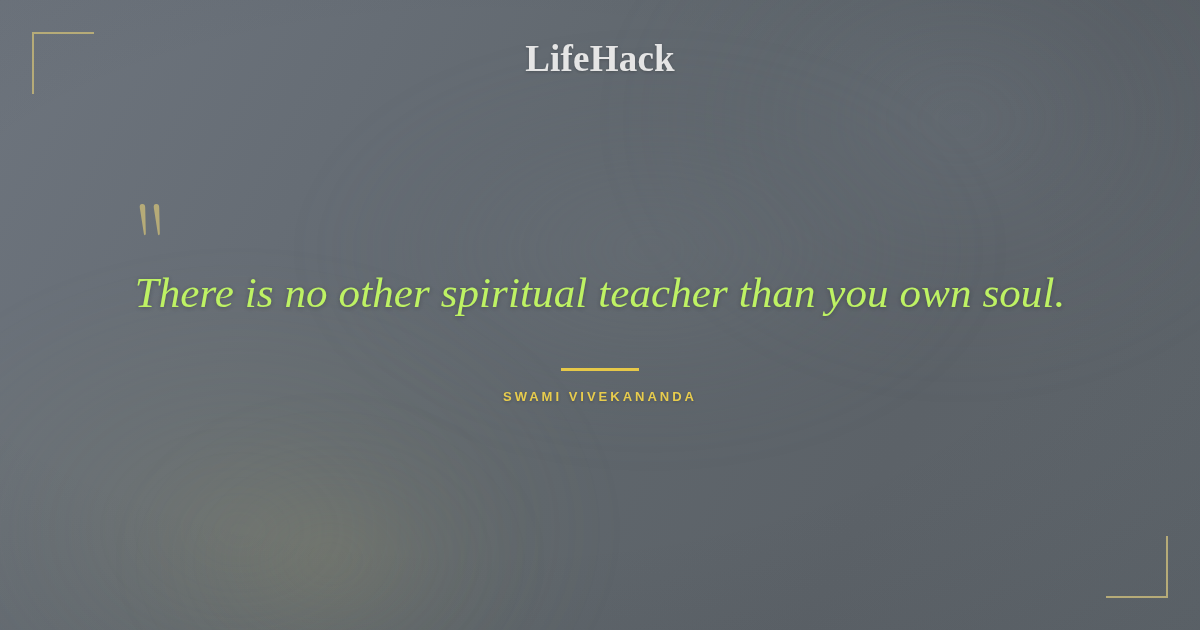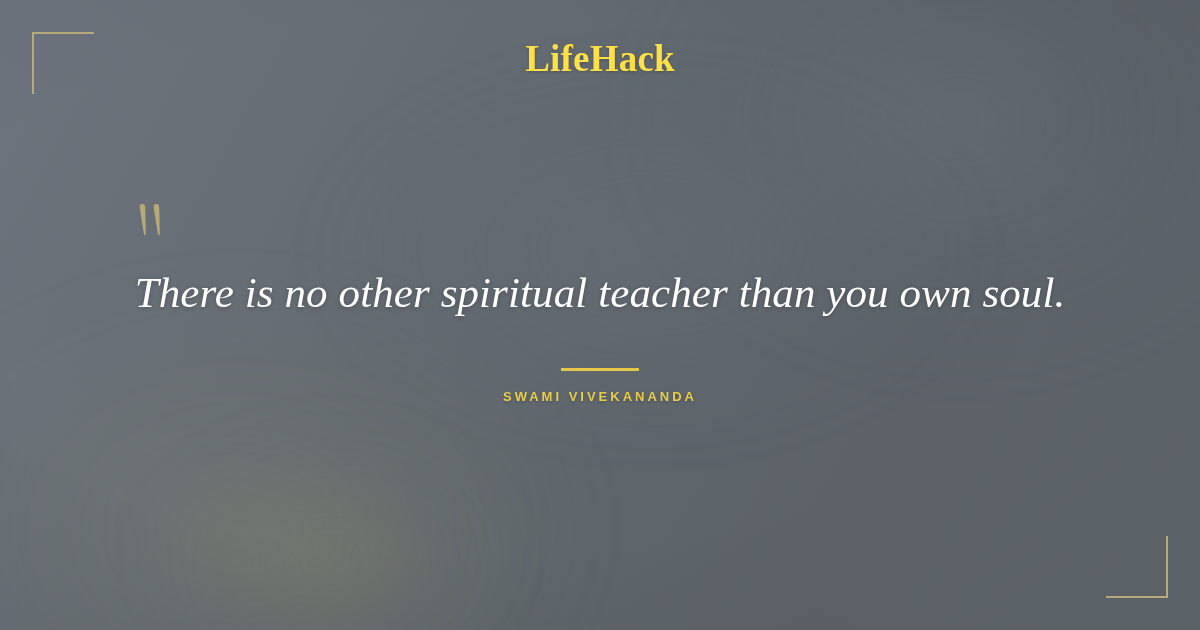--- a/index.html
+++ b/index.html
@@ -92,21 +92,21 @@
   .corner-br .h { left: 0; top: 60px; width: 62px; height: 2px; }
   .corner-br .v { left: 60px; top: 0; width: 2px; height: 62px; }
 
   
   .logo {
     position: absolute;
     left: 0;
     top: 40px;
     width: 1200px;
     text-align: center;
-    color: #fde047;
+    color: #e5e5e5;
     font-family: "Liberation Serif", "DejaVu Serif", serif;
     font-size: 37px;
     font-weight: 700;
     letter-spacing: 0.2px;
     line-height: 1;
     text-shadow: 0 1px 3px rgba(20,24,30,0.28);
   }
 
   
   .quote-mark {
@@ -117,21 +117,21 @@
     height: 40px;
   }
 
   
   .quote-text {
     position: absolute;
     left: 0;
     top: 268px;
     width: 1200px;
     text-align: center;
-    color: #ffffff;
+    color: #bef264;
     font-family: "Liberation Serif", "DejaVu Serif", serif;
     font-style: italic;
     font-size: 43px;
     line-height: 1.18;
     letter-spacing: 0.1px;
     text-shadow: 0 1px 4px rgba(22,26,32,0.30);
   }
 
   
   .divider-wrap {

